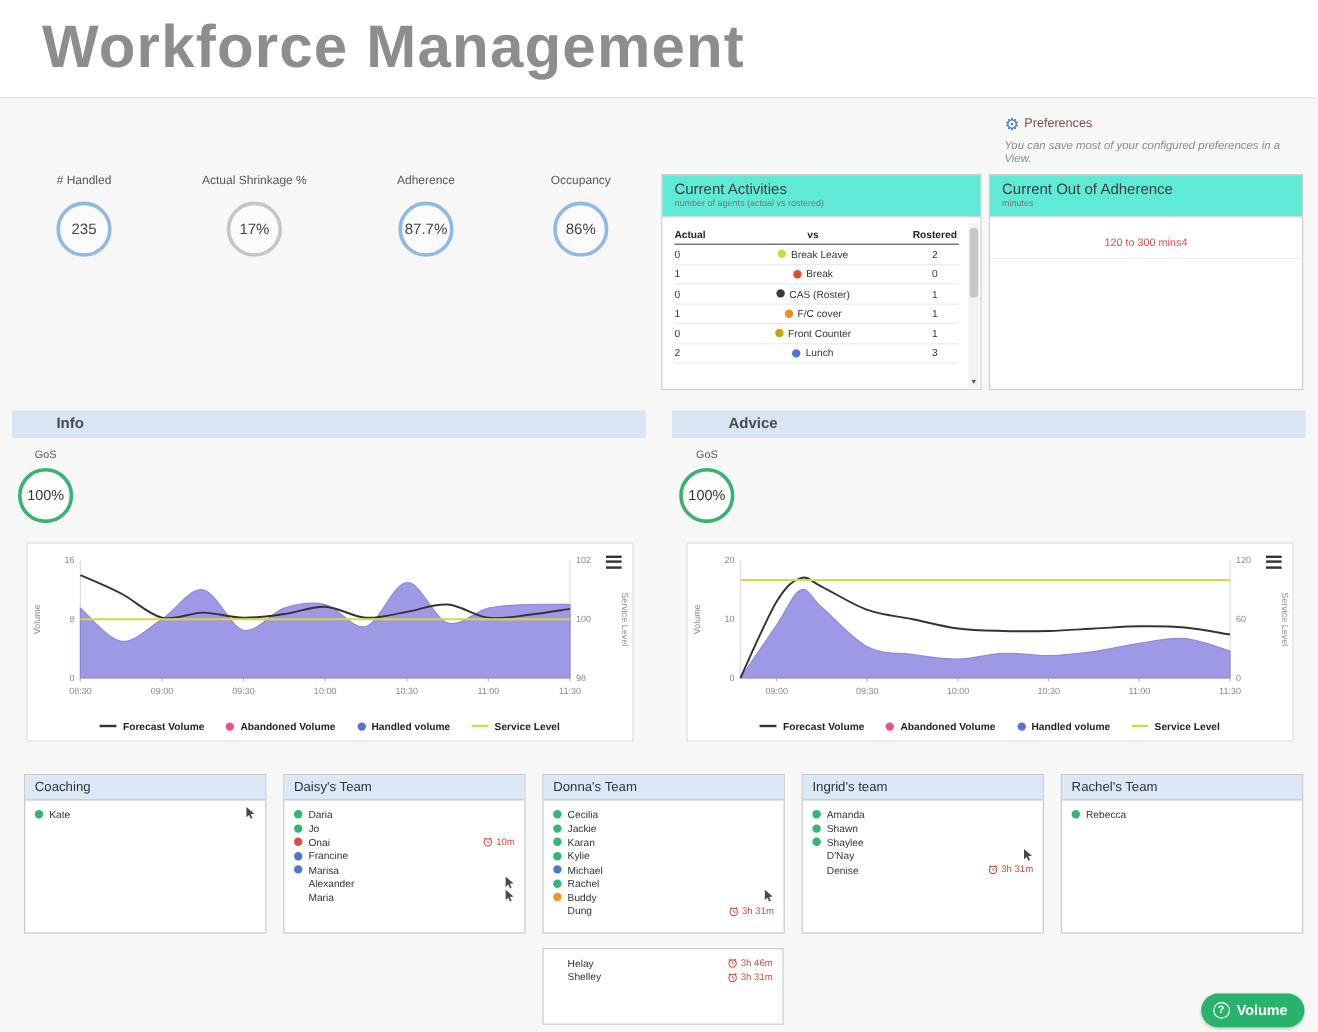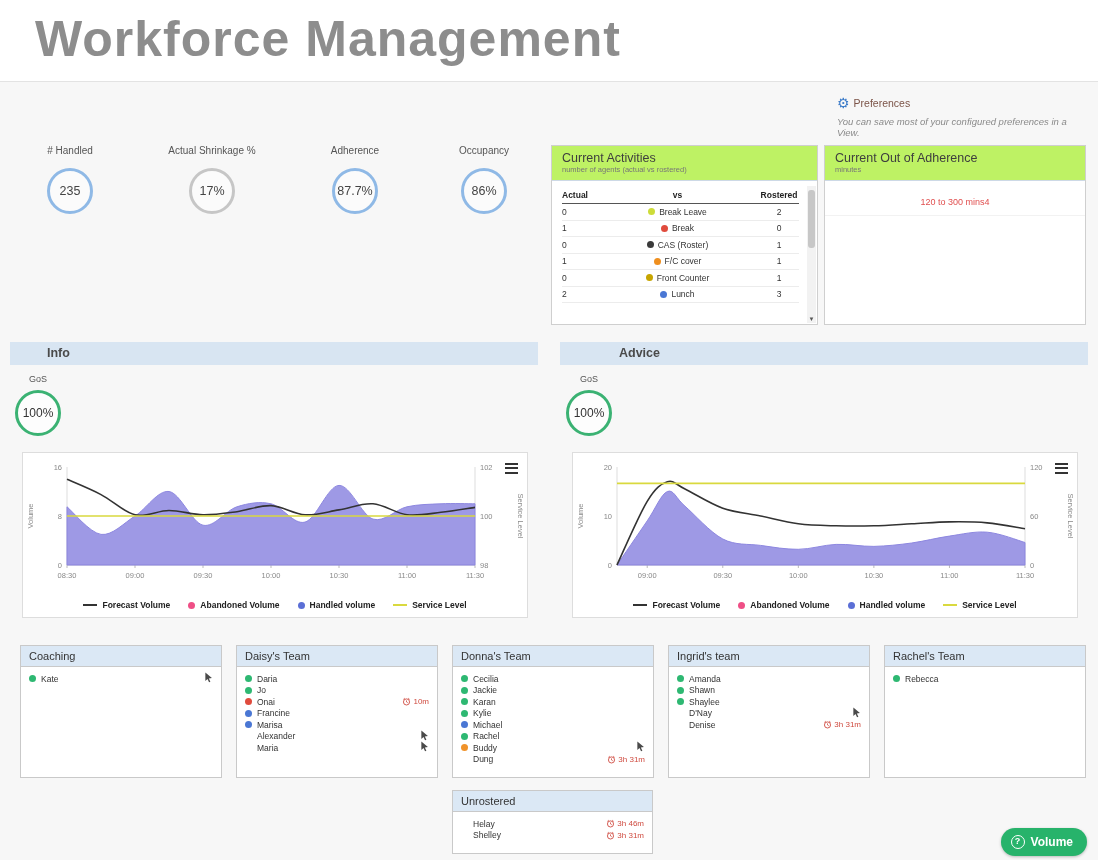--- a/index.html
+++ b/index.html
@@ -19,42 +19,42 @@
   .kpi{position:absolute;width:104px;text-align:center}
   .kpi:nth-child(1){left:18px}.kpi:nth-child(2){left:160px}.kpi:nth-child(3){left:303px}.kpi:nth-child(4){left:432px}
   .kpi-label{font-size:10px;color:#555}
   .kpi-ring{width:46px;height:46px;border-radius:50%;margin:12px auto 0;line-height:40px;font-size:12.5px;color:#444;border:3px solid;background:#fbfbfb}
   .ring-blue{border-color:#8fb9e6}
   .ring-gray{border-color:#c6c6c6}
 
   .panel{position:absolute;background:#fff;border:1px solid #cfcfcf}
   .activities{left:551px;top:145px;width:267px;height:180px}
   .adherence{left:824px;top:145px;width:262px;height:180px}
-  .panel-header{background:#bef264;padding:5px 10px 6px;border-bottom:1px solid #cdd9e6}
+  .panel-header{background:#5eead4;padding:5px 10px 6px;border-bottom:1px solid #cdd9e6}
   .panel-title{font-size:12.5px;color:#3e3e3e}
   .panel-subtitle{font-size:7.5px;color:#777;margin-top:0}
 
   .act-table{padding:6px 18px 0 10px}
   .act-head{display:flex;font-size:8.5px;font-weight:bold;color:#222;border-bottom:1px solid #555;padding:3px 0}
   .act-a{width:34px}
   .act-mid-h{flex:1;text-align:center}
   .act-r{width:40px;text-align:center}
   .act-row{display:flex;align-items:center;font-size:8.5px;color:#333;border-bottom:1px solid #ececec;height:16.5px}
   .act-mid{flex:1;display:flex;align-items:center;justify-content:center;gap:4px}
   .dot{width:7px;height:7px;border-radius:50%;display:inline-block;flex:none}
 
   .v-scrollbar{position:absolute;right:1px;top:40px;bottom:1px;width:9px;background:#f2f2f2;cursor:pointer}
   .v-thumb{position:absolute;top:4px;left:1px;width:7px;height:58px;background:#c7c7c7;border-radius:3px}
   .v-arrow{position:absolute;bottom:1px;left:0;width:9px;font-size:6px;color:#555;text-align:center}
 
   .adh-row{display:flex;justify-content:center;padding:16px 14px 8px;font-size:9px;color:#e04f4f;border-bottom:1px solid #f2f2f2}
 
   .section-bar{position:absolute;height:23px;background:#d8e5f2;color:#4a4a4a;font-size:12.5px;font-weight:bold;line-height:23px}
   .info-bar{left:10px;top:342px;width:528px;padding-left:37px}
-  .advice-bar{left:560px;top:342px;width:528px;padding-left:59px}
+  .advice-bar{left:560px;top:342px;width:528px;padding-left:47px}
 
   .gos{position:absolute;width:60px;text-align:center}
   .gos-info{left:8px;top:374px}
   .gos-advice{left:559px;top:374px}
   .gos-label{font-size:9px;color:#555}
   .gos-circle{width:46px;height:46px;border:3px solid #3bb273;border-radius:50%;margin:6px auto 0;line-height:40px;font-size:12px;color:#333;background:#fdfdfd}
 
   .chart-card{position:absolute;background:#fff;border:1px solid #ddd;width:506px;height:166px}
   .chart-info{left:22px;top:452px}
   .chart-advice{left:572px;top:452px}
@@ -503,21 +503,20 @@
           <div class="member-row">
             <i class="mdot" style="background: rgb(46, 184, 114);"></i>
             <span class="mname">Rebecca</span>
             <span class="mright"></span>
           </div>
         </div>
       </div>
     </div>
   <div id="unrostered-slot">
       <div class="team-card">
-        <div class="team-header">Unrostered</div>
         <div class="team-body">
           <div class="member-row">
             <i class="mdot"></i>
             <span class="mname">Helay</span>
             <span class="mright">
               <span class="alarm">
                 <svg width="9" height="9" viewBox="0 0 10 10" style="flex:none">
                   <circle cx="5" cy="5.5" r="3.4" fill="none" stroke="#cf4a3f" stroke-width="1"></circle>
                   <path d="M5 3.8 L5 5.5 L6.4 6.4" stroke="#cf4a3f" stroke-width="0.9" fill="none"></path>
                   <path d="M1.6 2.6 L3 1.4 M8.4 2.6 L7 1.4" stroke="#cf4a3f" stroke-width="1" fill="none"></path>

